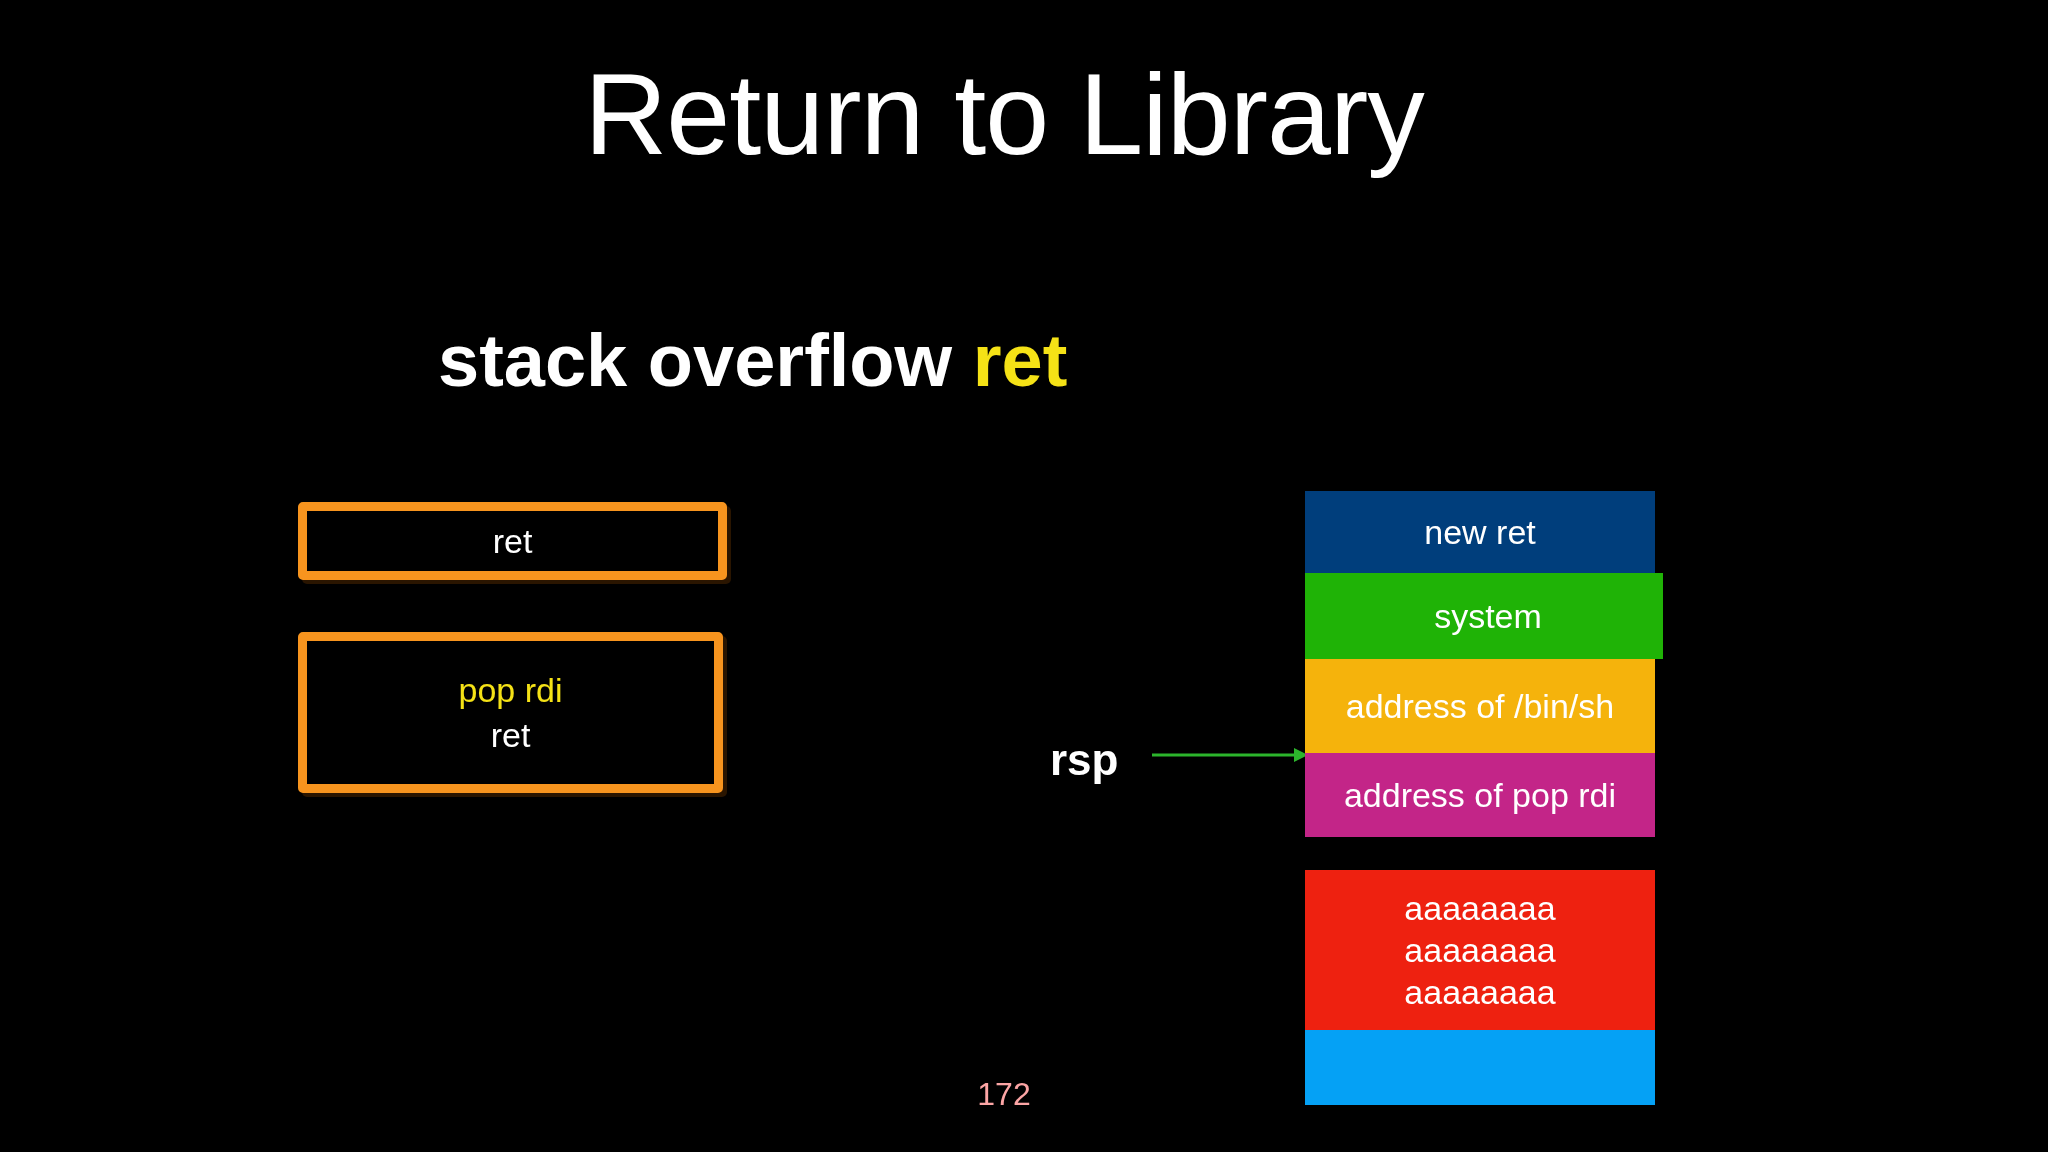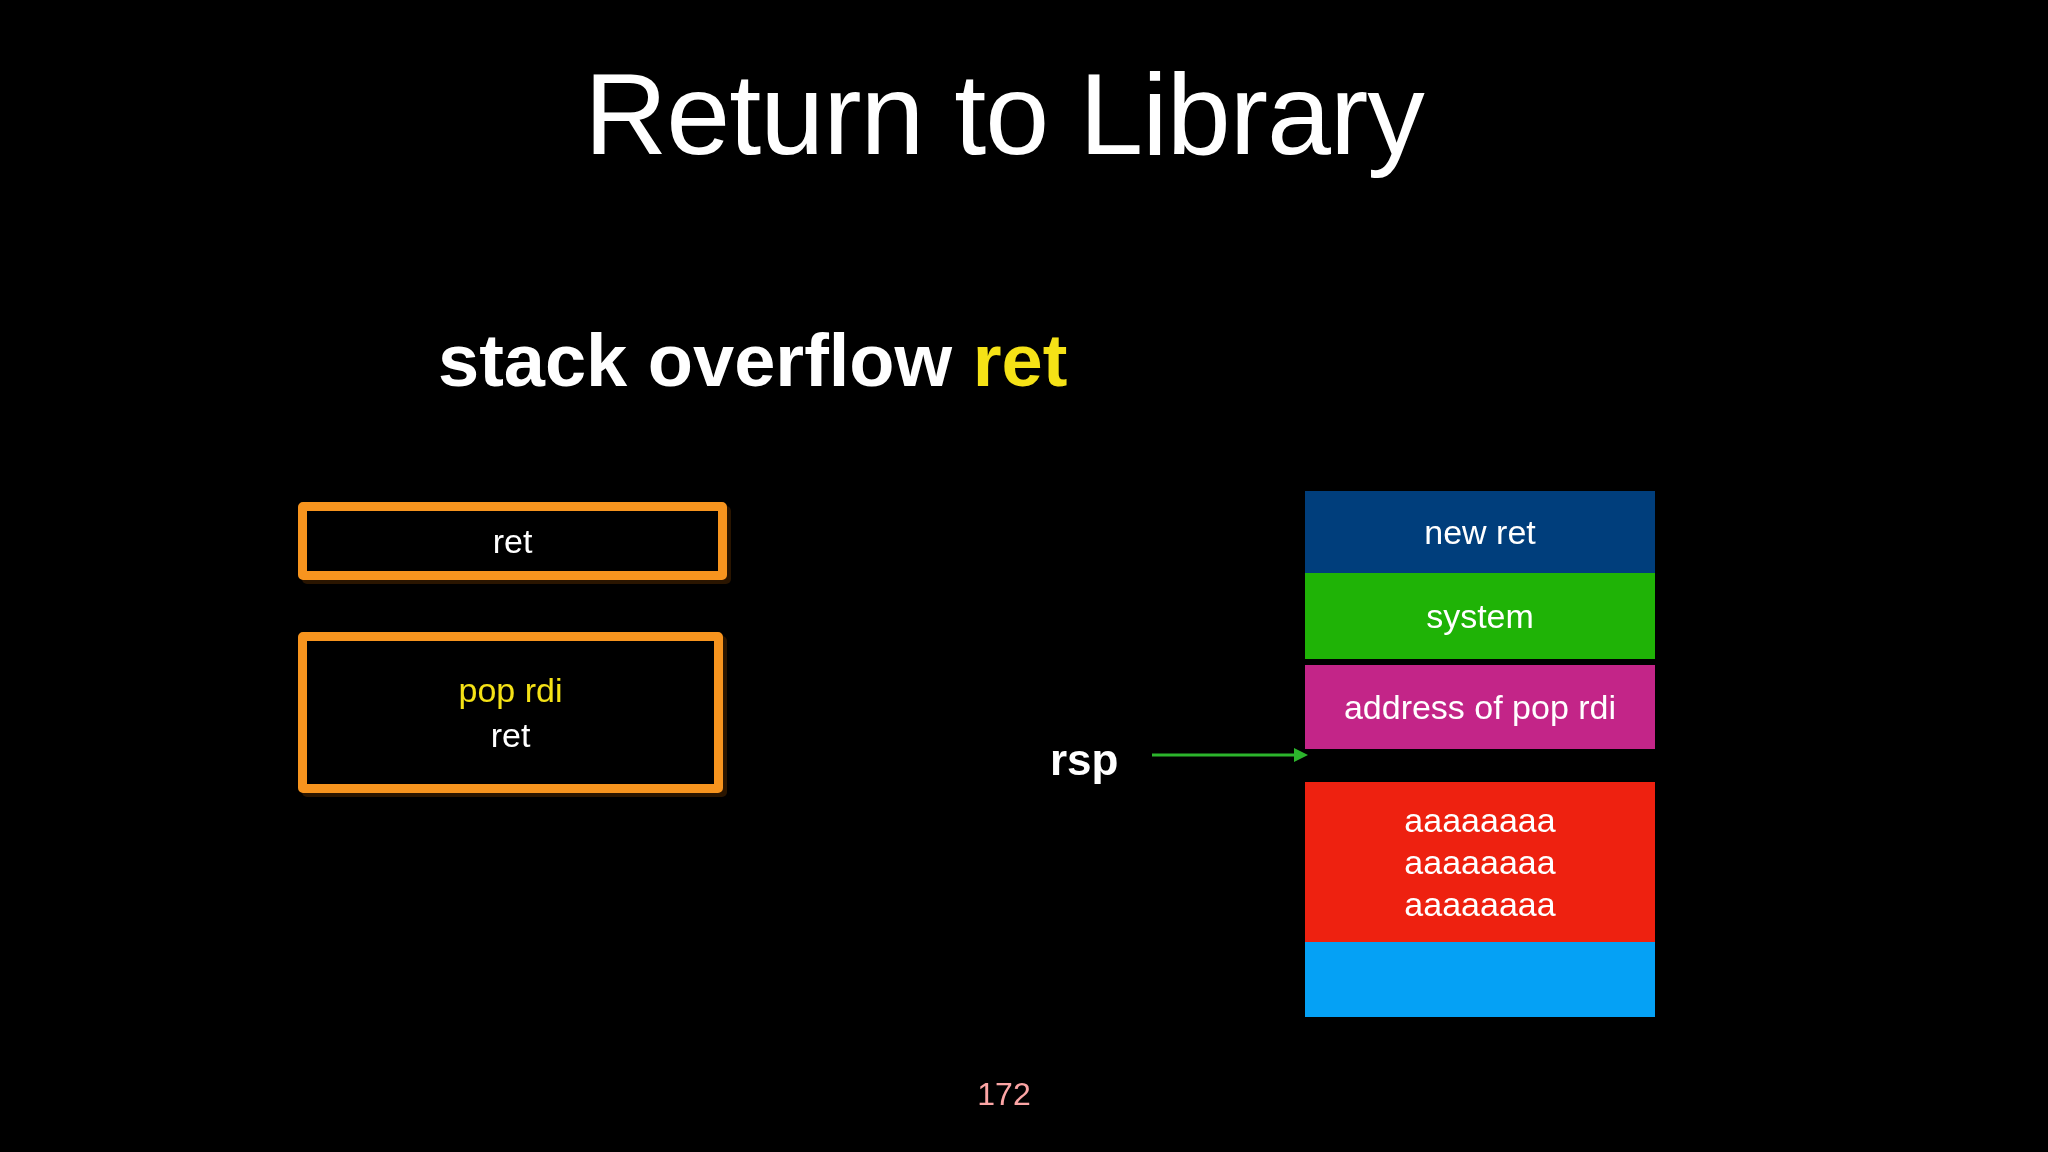--- a/index.html
+++ b/index.html
@@ -140,24 +140,27 @@
 
   <svg class="rsp-arrow" width="160" height="28" viewBox="0 0 160 28">
     <line x1="2" y1="14" x2="147" y2="14" stroke="#2cb52c" stroke-width="3"></line>
     <polygon points="144,7 158,14 144,21" fill="#2cb52c"></polygon>
   </svg>
 
   <div class="stack-column" id="stack-column">
       <div class="stack-cell" style="background: rgb(0, 62, 124); height: 82px;">
         <div class="stack-line">new ret</div>
       </div>
-      <div class="stack-cell" style="background: rgb(31, 179, 6); height: 86px;">
+      <div class="stack-cell" style="background: rgb(31, 179, 6); height: 86px; padding-left: 8px;">
         <div class="stack-line">system</div>
       </div>
-      <div class="stack-cell" style="background: rgb(195, 37, 136); height: 84px; margin-top: 6px;">
+      <div class="stack-cell" style="background: rgb(245, 179, 12); height: 94px;">
+        <div class="stack-line">address of /bin/sh</div>
+      </div>
+      <div class="stack-cell" style="background: rgb(195, 37, 136); height: 84px;">
         <div class="stack-line">address of pop rdi</div>
       </div>
       <div class="stack-cell" style="background: rgb(238, 33, 16); height: 160px; margin-top: 33px;">
         <div class="stack-line">aaaaaaaa</div>
         <div class="stack-line">aaaaaaaa</div>
         <div class="stack-line">aaaaaaaa</div>
       </div>
       <div class="stack-cell" style="background: rgb(5, 161, 245); height: 75px;"></div>
     </div>
 

